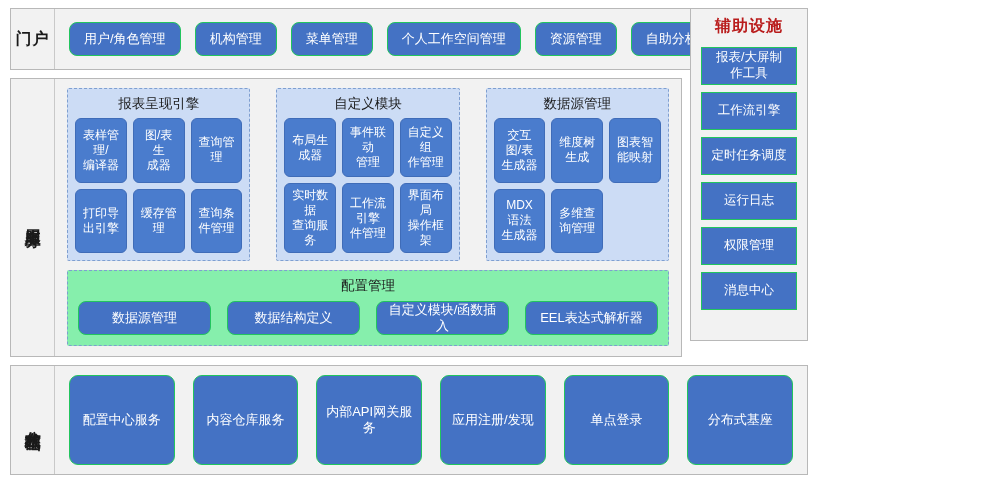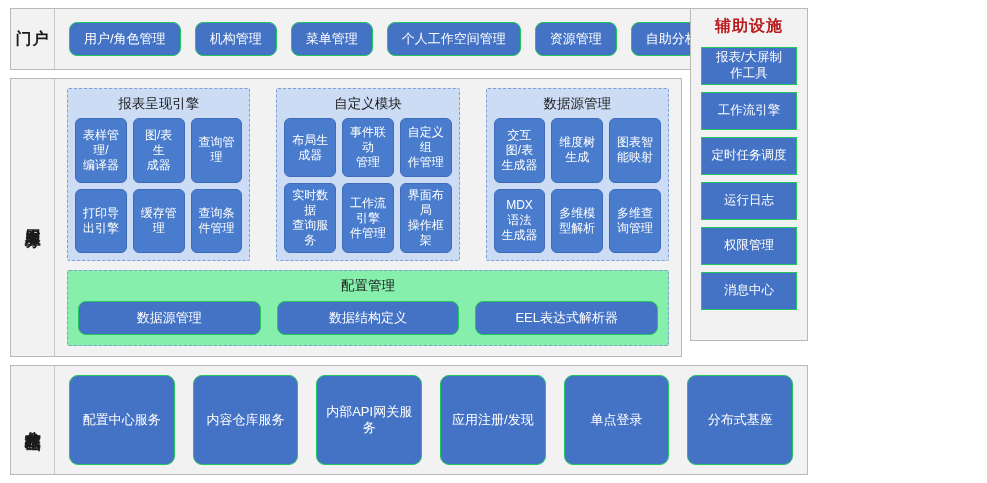--- a/index.html
+++ b/index.html
@@ -279,34 +279,33 @@
           <div class="engine-title">数据源管理</div>
           <div class="engine-grid">
             <div class="btn lite">交互图/表
 生成器</div>
             <div class="btn lite">维度树
 生成</div>
             <div class="btn lite">图表智
 能映射</div>
             <div class="btn lite">MDX语法
 生成器</div>
-            <div class="btn lite">多维模
-型解析</div>
             <div class="btn lite">多维查
 询管理</div>
           </div>
         </div>
 
       </div>
 
       <div id="config-box">
         <div id="config-title">配置管理</div>
         <div id="config-buttons">
           <div class="btn">数据源管理</div>
           <div class="btn">数据结构定义</div>
+          <div class="btn">自定义模块/函数插入</div>
           <div class="btn">EEL表达式解析器</div>
         </div>
       </div>
 
     </div>
   </div>
 
   <div id="dist-panel" class="panel">
     <div class="band-label vertical">分布式基础</div>
     <div id="dist-buttons">

